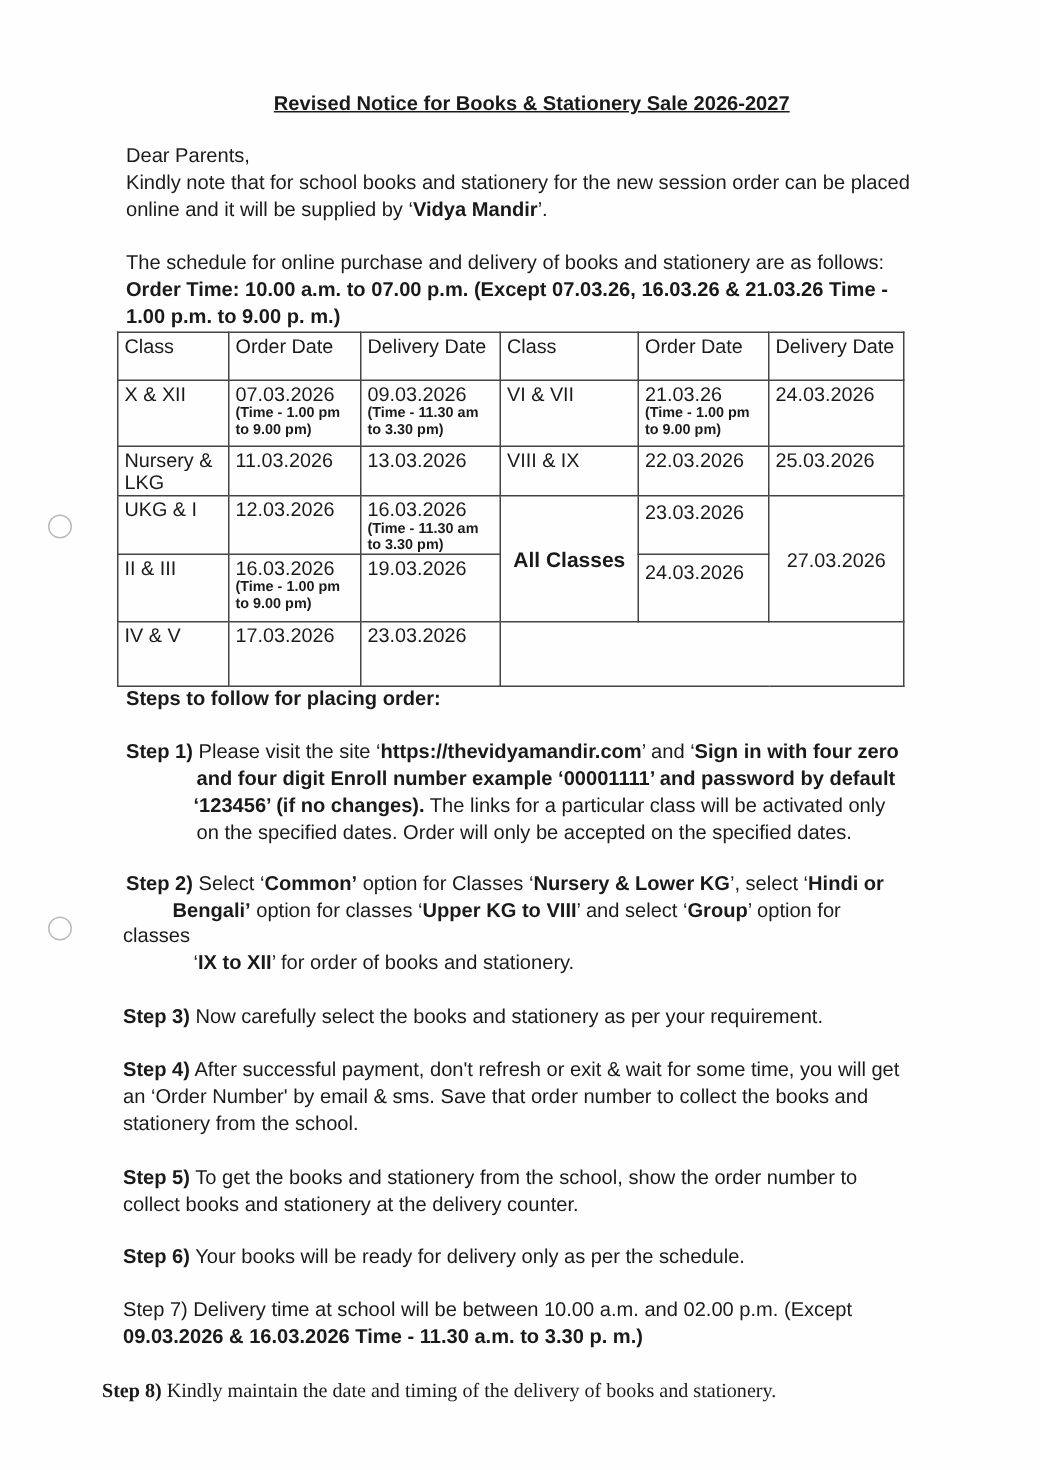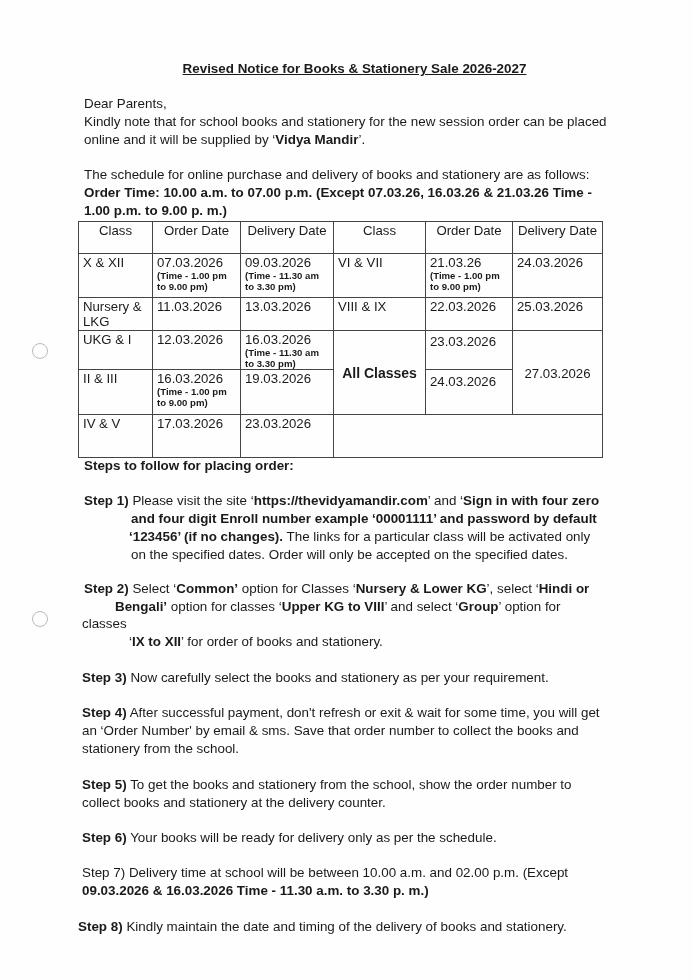--- a/index.html
+++ b/index.html
@@ -14,21 +14,21 @@
   b { font-weight:bold; }
   .hole { width:14px; height:14px; border:1px solid #bbb; border-radius:50%; left:32px; }
   table.sched {
     position:absolute; left:78px; top:221px; border-collapse:collapse; table-layout:fixed;
     font-size:13.2px;
   }
   table.sched td {
     border:1px solid #444; vertical-align:top; padding:1px 4px 0 4px; line-height:15px;
   }
   .sub { font-size:9.6px; font-weight:bold; line-height:11px; display:block; }
-  .hdr { text-align:center; }
+  .hdr { }
   .center-mid { text-align:center; vertical-align:middle !important; }
   .allc { font-weight:bold; font-size:14px; }
   .step-label { font-weight:bold; }
 </style>
 </head>
 <body>
 
 <div class="abs title"><span>Revised Notice for Books &amp; Stationery Sale 2026-2027</span></div>
 
 <div class="abs hole" style="top:343px;"></div>
@@ -118,13 +118,13 @@
 <div class="abs line" style="top:740px; left:82px;text-align:center;">stationery from the school.</div>
 
 <div class="abs line" style="top:776px; left:82px;text-align:right;"><span class="step-label">Step 5)</span><span> To get the books and stationery from the school, show the order number to</span></div>
 <div class="abs line" style="top:794px; left:82px;">collect books and stationery at the delivery counter.</div>
 
 <div class="abs line" style="top:829px; left:82px;"><span class="step-label">Step 6)</span><span> Your books will be ready for delivery only as per the schedule.</span></div>
 
 <div class="abs line" style="top:864px; left:82px; font-weight:normal;"><span>Step 7)</span><span> Delivery time at school will be between 10.00 a.m. and 02.00 p.m. (Except</span></div>
 <div class="abs line" style="top:882px; left:82px; font-weight:bold;">09.03.2026 &amp; 16.03.2026 Time - 11.30 a.m. to 3.30 p. m.)</div>
 
-<div class="abs line" style="top:918px; left:78px;"><span class="step-label">Step 8)</span><span> Kindly maintain the date and timing of the delivery of books and stationery.</span></div>
+<div class="abs line" style="top:918px; left:68px;font-family:Liberation Serif, serif;"><span class="step-label">Step 8)</span><span> Kindly maintain the date and timing of the delivery of books and stationery.</span></div>
 
 </body></html>

